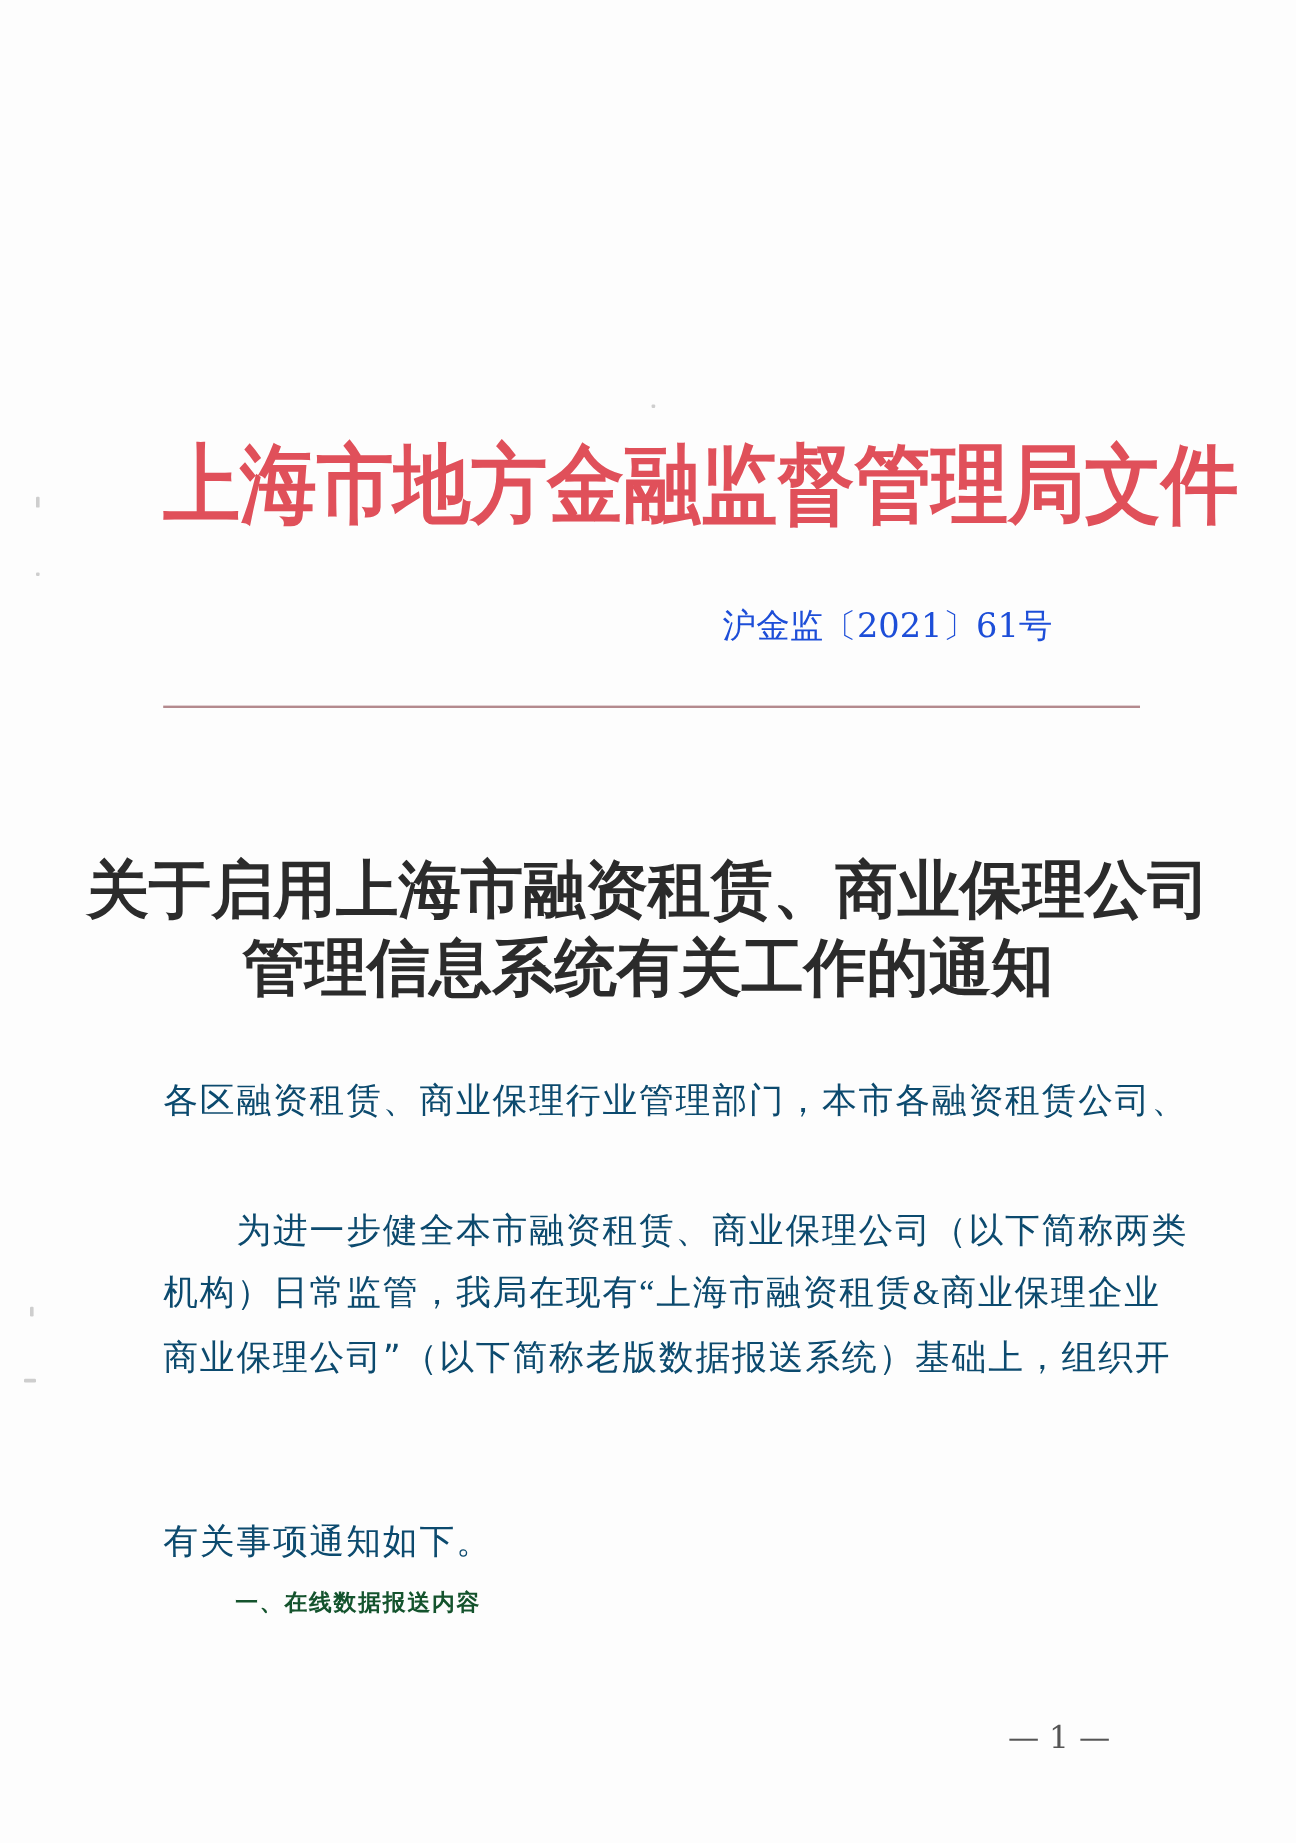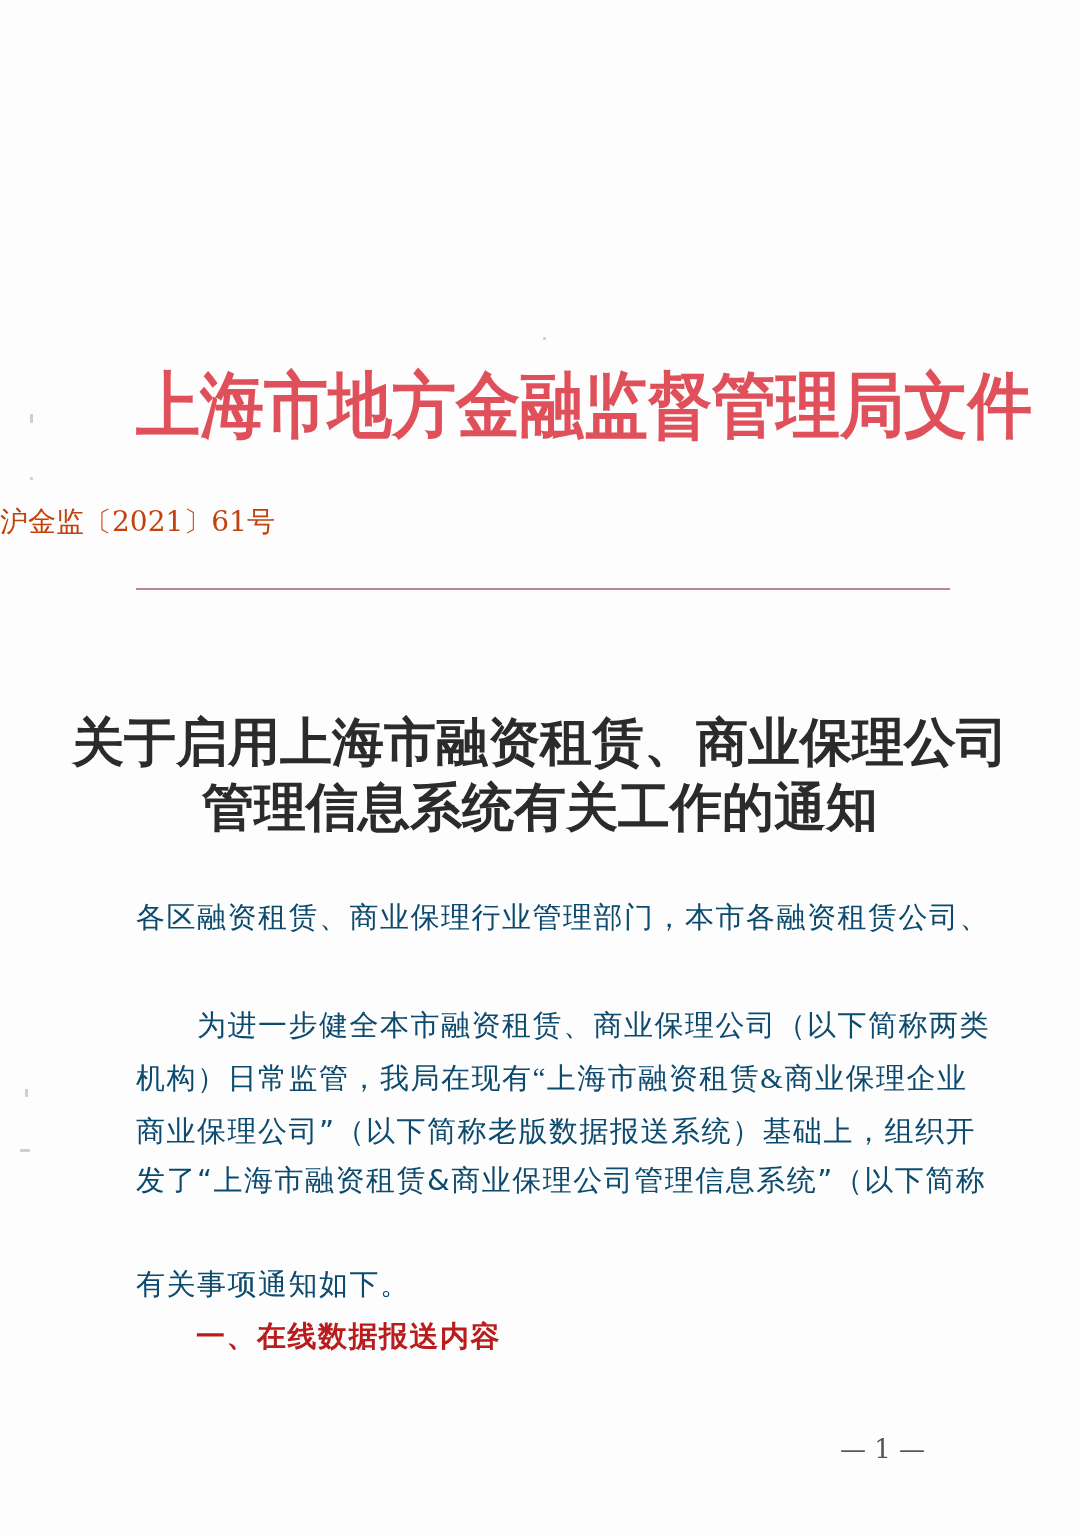--- a/index.html
+++ b/index.html
@@ -42,24 +42,24 @@
       color: #e0505a;
       white-space: nowrap;
       transform: scaleY(1.12);
       transform-origin: center top;
     }
     .doc-number {
       position: absolute;
       left: 0;
       width: 877px;
       top: 502px;
-      text-align: left;
+      text-align: right;
       font-size: 28px;
       line-height: 40px;
-      color: #c2410c;
+      color: #1d4ed8;
       font-family: "DejaVu Serif", "Liberation Serif", serif;
     }
     .red-rule {
       position: absolute;
       left: 136px;
       top: 588px;
       width: 814px;
       height: 2px;
       background: #b48a8e;
     }
@@ -87,23 +87,23 @@
       color: #0c4a6e;
       white-space: nowrap;
       letter-spacing: 1.5px;
     }
     .heading-one {
       position: absolute;
       left: 196px;
       top: 1316px;
       font-family: "DejaVu Sans", "Liberation Sans", sans-serif;
       font-weight: bold;
-      font-size: 29px;
+      font-size: 19px;
       line-height: 40px;
-      color: #b91c1c;
+      color: #14532d;
       white-space: nowrap;
       letter-spacing: 1.5px;
     }
     .page-number {
       position: absolute;
       left: 840px;
       top: 1432px;
       font-family: "DejaVu Serif", "Liberation Serif", serif;
       font-size: 26px;
       line-height: 34px;
@@ -129,19 +129,18 @@
   <div class="red-rule"></div>
 
   <div class="title l1">关于启用上海市融资租赁、商业保理公司</div>
   <div class="title l2">管理信息系统有关工作的通知</div>
 
   <div class="body-text" style="top:897px;">各区融资租赁、商业保理行业管理部门，本市各融资租赁公司、</div>
 
   <div class="body-text" style="top:1005px;">　　为进一步健全本市融资租赁、商业保理公司（以下简称两类</div>
   <div class="body-text" style="top:1058px;font-family:Liberation Serif, serif;">机构）日常监管，我局在现有“上海市融资租赁&amp;商业保理企业</div>
   <div class="body-text" style="top:1111px;">商业保理公司”（以下简称老版数据报送系统）基础上，组织开</div>
-  <div class="body-text" style="top:1160px;">发了“上海市融资租赁&amp;商业保理公司管理信息系统”（以下简称</div>
   <div class="body-text" style="top:1264px;">有关事项通知如下。</div>
 
   <div class="heading-one">一、在线数据报送内容</div>
 
   <div class="page-number">— 1 —</div>
 </div>
 
 </body></html>

